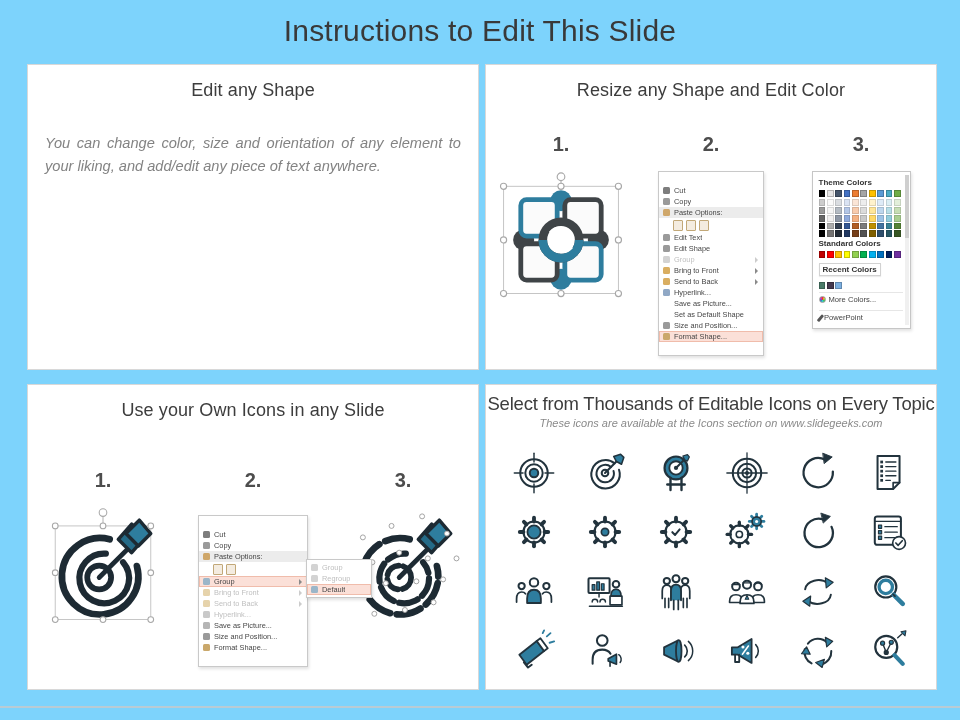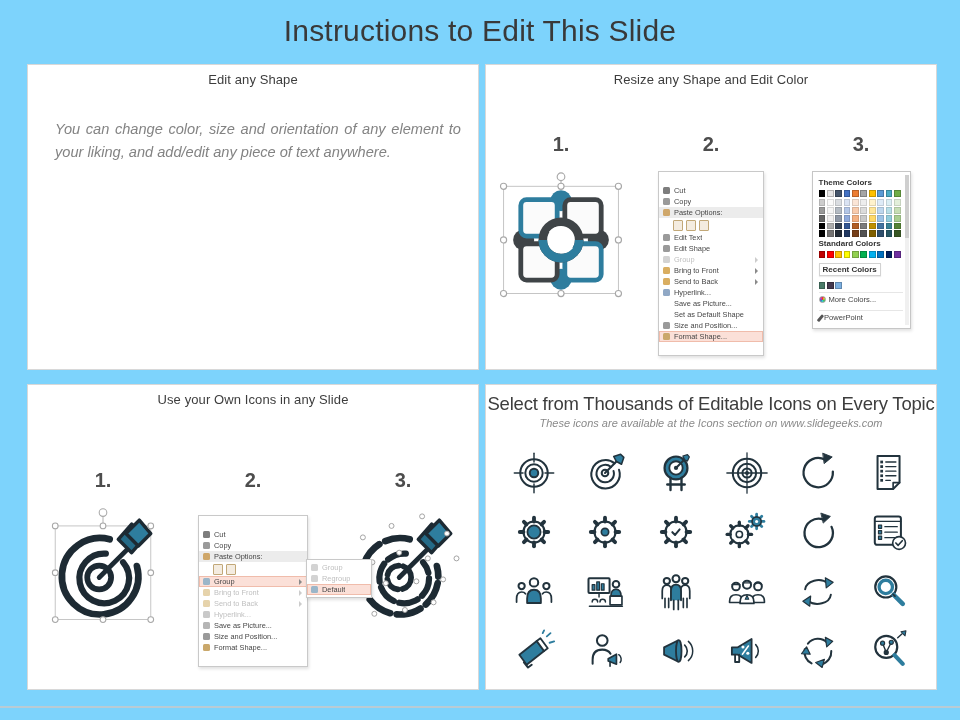--- a/index.html
+++ b/index.html
@@ -12,24 +12,24 @@
   html,body{background:#ffffff;}
   body{font-family:"Liberation Sans",sans-serif;width:960px;height:720px;overflow:hidden;}
   .slide{position:relative;width:960px;height:720px;background:#7dd3fc;}
   .slide-title{position:absolute;top:14px;left:0;width:100%;text-align:center;
     font-size:30px;font-weight:400;color:#393939;letter-spacing:.2px;}
   .panel{position:absolute;background:#fff;border:1px solid var(--grayline);}
   #panel-tl{left:27px;top:64px;width:452px;height:306px;}
   #panel-tr{left:485px;top:64px;width:452px;height:306px;}
   #panel-bl{left:27px;top:384px;width:452px;height:306px;}
   #panel-br{left:485px;top:384px;width:452px;height:306px;}
-  .panel h2{margin-top:7px;text-align:center;font-size:13px;font-weight:500;color:var(--txt);letter-spacing:.1px;}
+  .panel h2{margin-top:15px;text-align:center;font-size:18px;font-weight:500;color:var(--txt);letter-spacing:.1px;}
   .body-para{font-style:italic;color:#838383;font-size:14.6px;line-height:1.58;text-align:justify;}
   #panel-tl .body-para.p1{margin:50px 17px 0 17px;}
-  #panel-tl .body-para.p2{margin:31px 17px 0 27px;}
+  #panel-tl .body-para.p2{margin:31px 17px 0 17px;}
   .steps-row{position:absolute;left:0;right:0;display:grid;grid-template-columns:1fr 1fr 1fr;}
   .steps-row span{text-align:center;font-size:20px;font-weight:bold;color:#4d4d4d;}
   #panel-tr .steps-row{top:68px;}
   #panel-bl .steps-row{top:84px;}
   .gfx-row{position:absolute;left:0;right:0;display:grid;grid-template-columns:1fr 1fr 1fr;justify-items:center;align-items:start;}
   #panel-tr .gfx-row{top:106px;}
   #panel-bl .gfx-row{top:118px;}
   
   .menu-wrap{position:relative;}
   .ctx-menu{width:106px;background:#fff;border:1px solid #c9c9c9;box-shadow:1px 2px 3px rgba(0,0,0,.12);padding:13px 0;}

